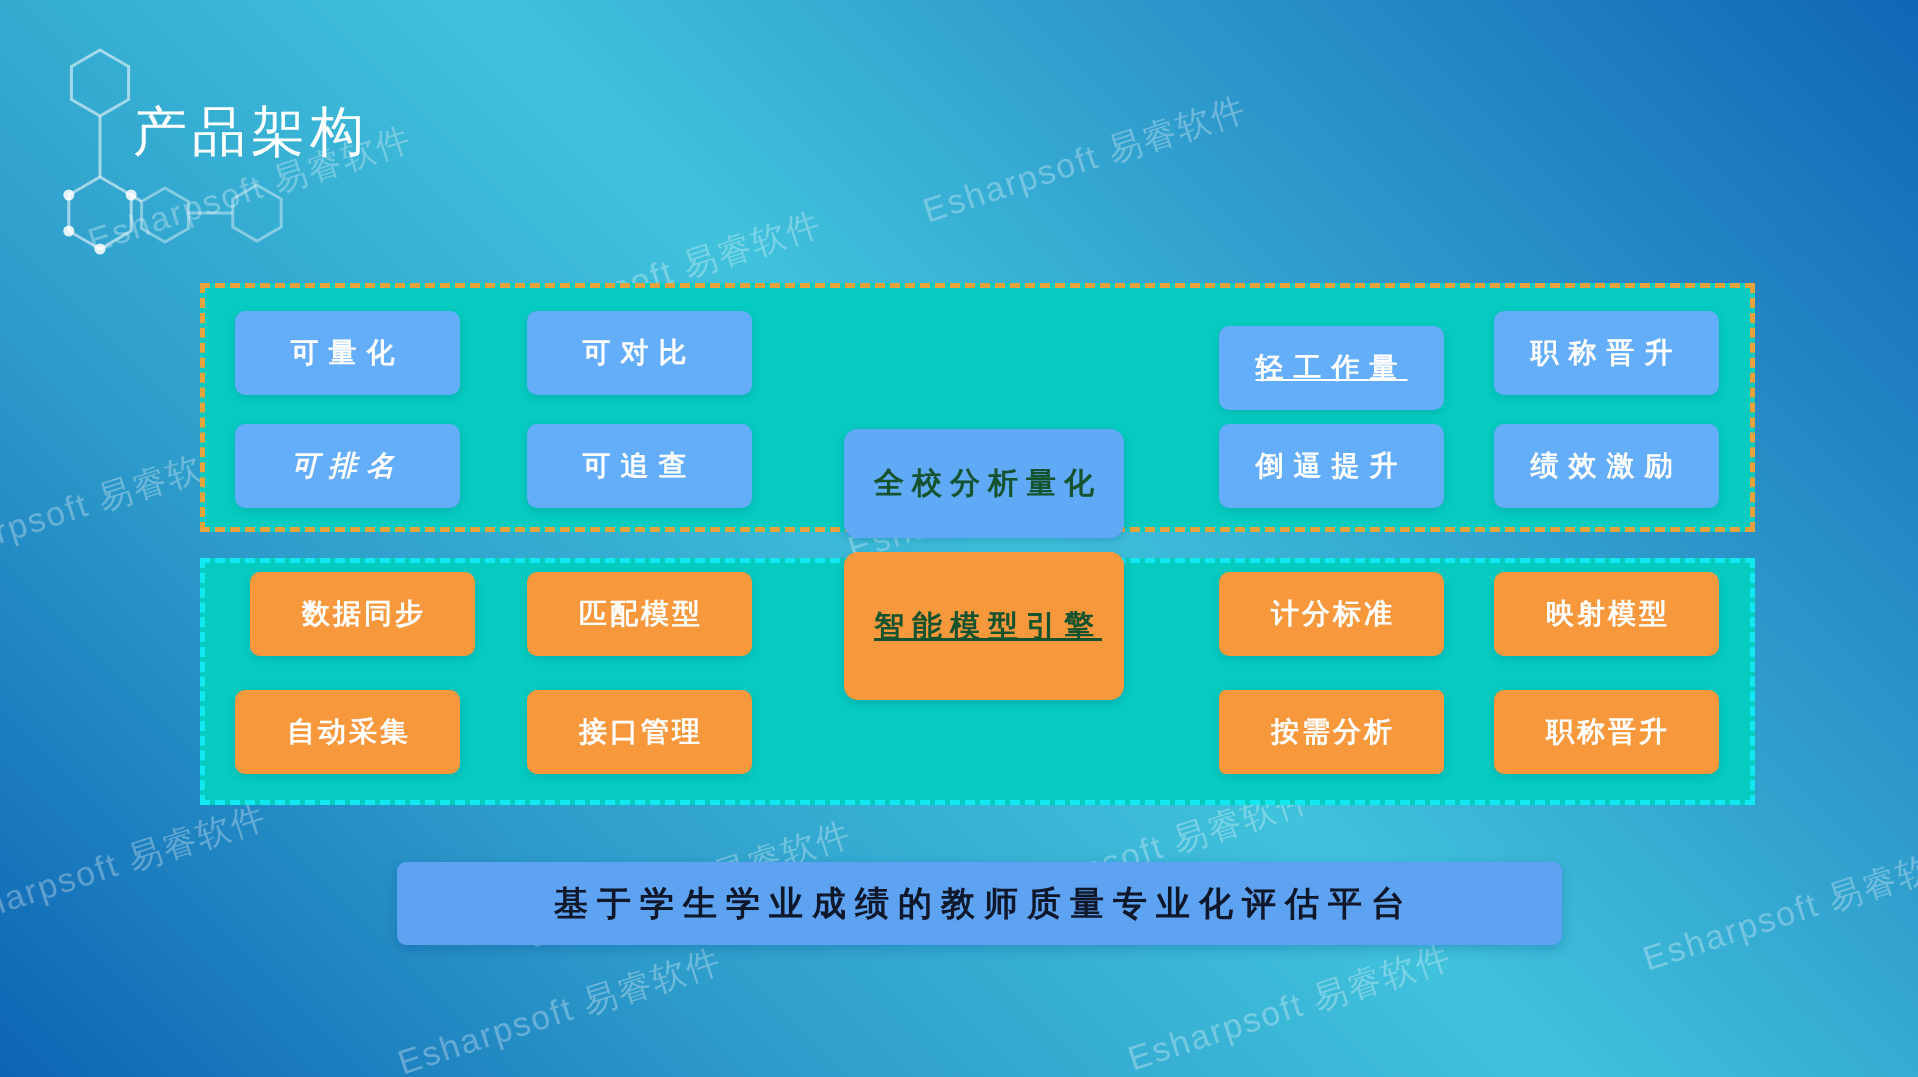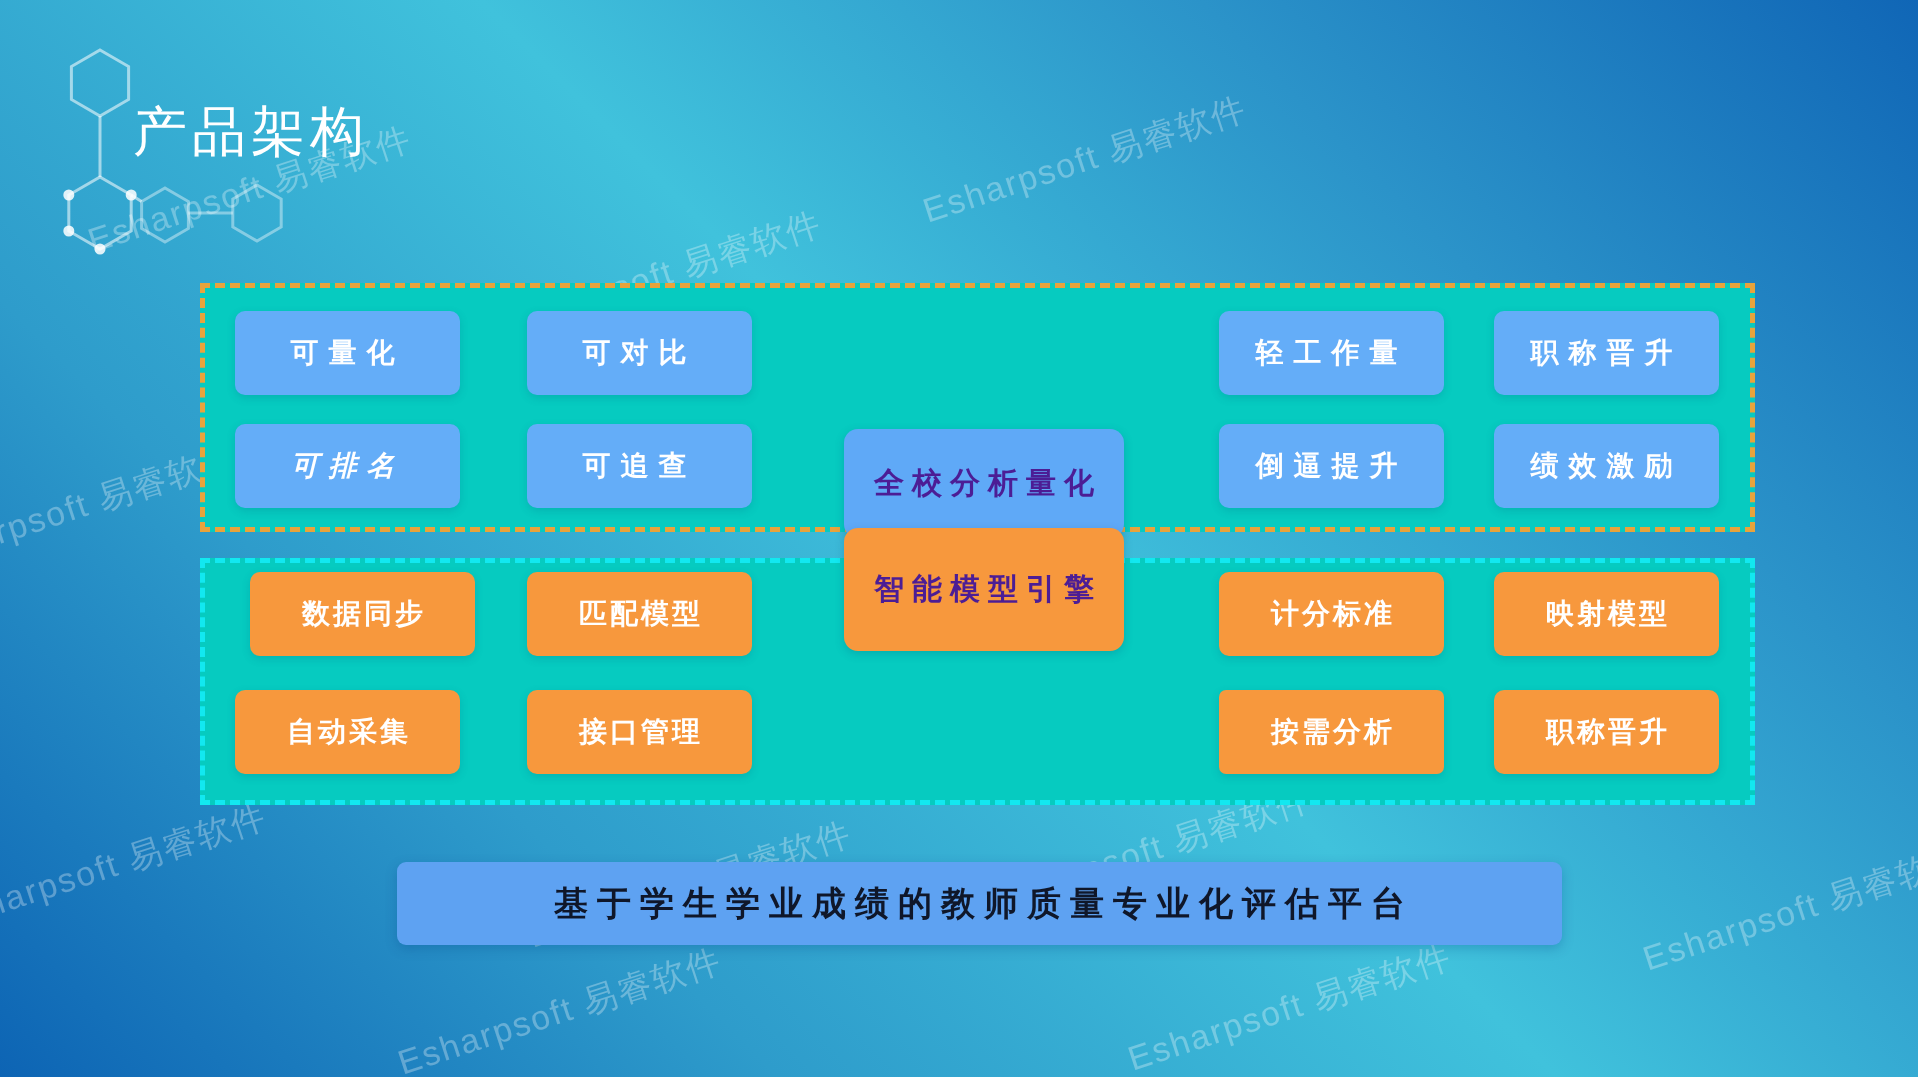--- a/index.html
+++ b/index.html
@@ -30,25 +30,25 @@
     display:flex;align-items:center;justify-content:center;
     color:#ffffff;font-size:28px;font-weight:700;
     box-shadow:0 3px 8px rgba(0,80,110,0.18);box-sizing:border-box;
   }
   .chip.blue{background:#64adf8;letter-spacing:10px;}
   .chip.orange{background:#f7983d;letter-spacing:3px;padding-left:3px;}
   
   .center-box{
     position:absolute;left:844px;width:280px;z-index:5;border-radius:14px;
     display:flex;align-items:center;justify-content:center;
-    color:#4c1d95;font-size:30px;font-weight:700;letter-spacing:8px;padding-left:8px;
+    color:#14532d;font-size:30px;font-weight:700;letter-spacing:8px;padding-left:8px;
     box-sizing:border-box;box-shadow:0 3px 10px rgba(0,70,110,0.22);
   }
   .center-box.analysis{top:429px;height:109px;background:#5fa9f7;}
-  .center-box.engine{top:528px;height:123px;background:#f7983d;}
+  .center-box.engine{top:552px;height:148px;background:#f7983d;text-decoration:underline;}
   
   .platform-bar{
     position:absolute;left:397px;top:862px;width:1165px;height:83px;z-index:5;
     background:#5ea2f2;border-radius:9px;
     display:flex;align-items:center;justify-content:center;
     color:#0f172a;font-size:34px;font-weight:700;letter-spacing:9px;padding-left:9px;
     box-sizing:border-box;box-shadow:0 4px 12px rgba(0,60,130,0.25);
   }
 </style>
 </head>
@@ -89,21 +89,21 @@
   </svg>
 
   <div class="page-title">产品架构</div>
 
   <div class="section top"></div>
 
   <div class="section bottom"></div>
 
   <div class="chip blue" style="left:235px;top:311px;">可量化</div>
   <div class="chip blue" style="left:527px;top:311px;">可对比</div>
-  <div class="chip blue" style="left:1219px;top:311px;">轻工作量</div>
+  <div class="chip blue" style="left:1219px;top:326px;text-decoration:underline;">轻工作量</div>
   <div class="chip blue" style="left:1494px;top:311px;">职称晋升</div>
   <div class="chip blue" style="left:235px;top:424px;font-style:italic;">可排名</div>
   <div class="chip blue" style="left:527px;top:424px;">可追查</div>
   <div class="chip blue" style="left:1219px;top:424px;">倒逼提升</div>
   <div class="chip blue" style="left:1494px;top:424px;">绩效激励</div>
 
   <div class="chip orange" style="left:250px;top:572px;">数据同步</div>
   <div class="chip orange" style="left:527px;top:572px;">匹配模型</div>
   <div class="chip orange" style="left:1219px;top:572px;">计分标准</div>
   <div class="chip orange" style="left:1494px;top:572px;">映射模型</div>

